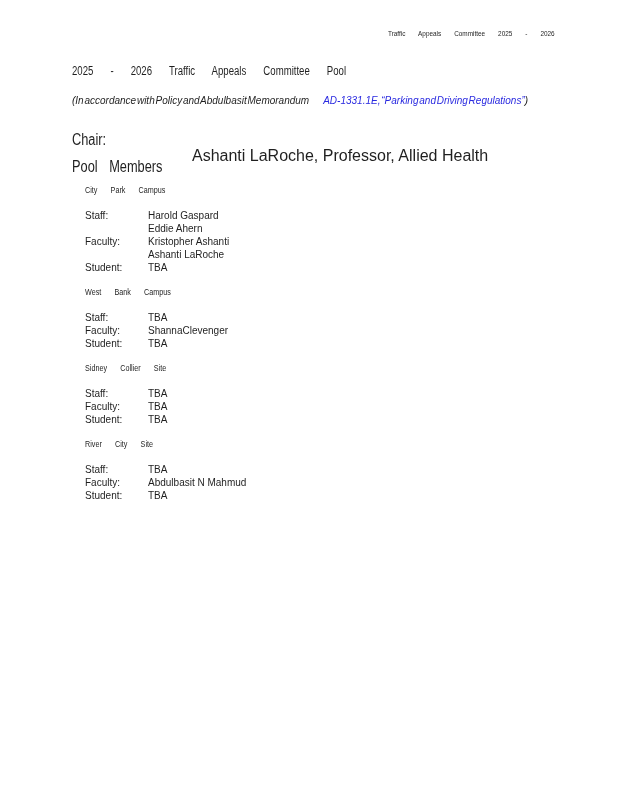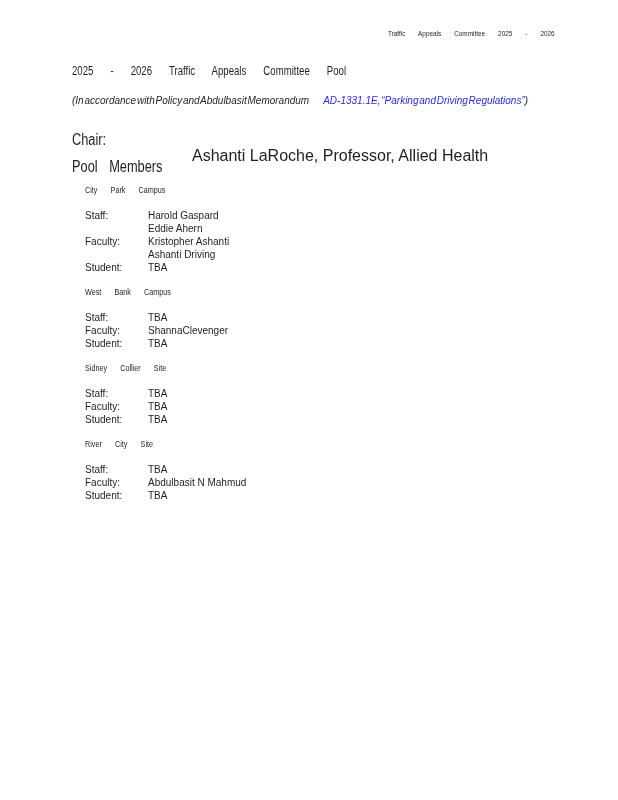--- a/index.html
+++ b/index.html
@@ -141,21 +141,21 @@
         <div class="row">
           <span class="row-label"></span>
           <span class="row-value">Eddie Ahern</span>
         </div>
         <div class="row">
           <span class="row-label">Faculty:</span>
           <span class="row-value">Kristopher Ashanti</span>
         </div>
         <div class="row">
           <span class="row-label"></span>
-          <span class="row-value">Ashanti Driving</span>
+          <span class="row-value">Ashanti LaRoche</span>
         </div>
         <div class="row">
           <span class="row-label">Student:</span>
           <span class="row-value">TBA</span>
         </div>
       </div>
     </div>
 
     <div class="section">
       <div class="section-heading">

